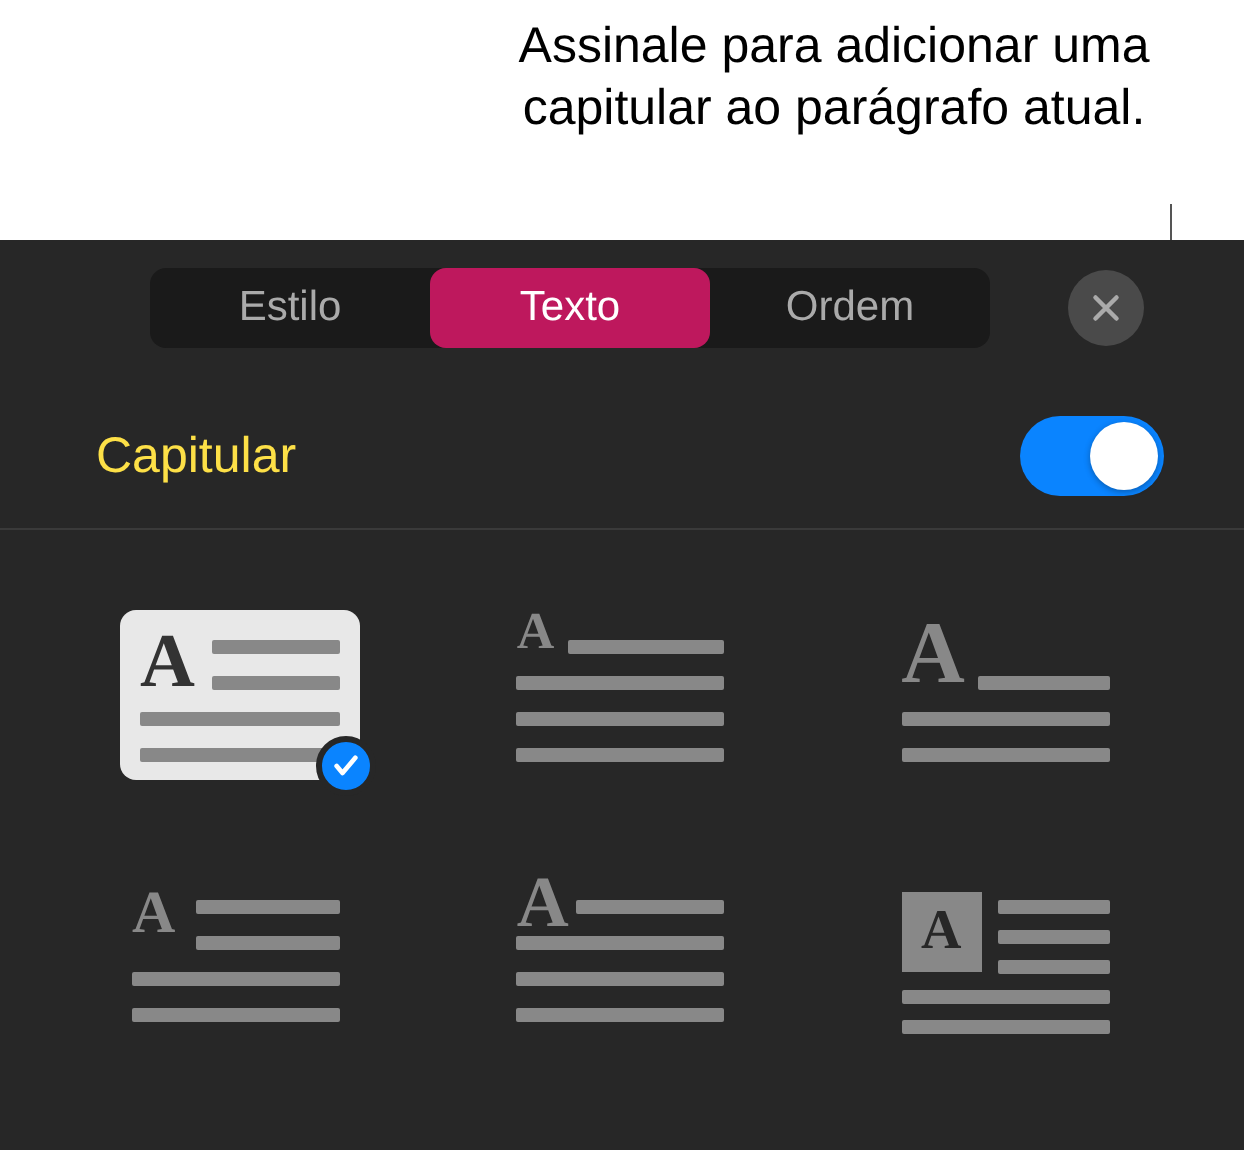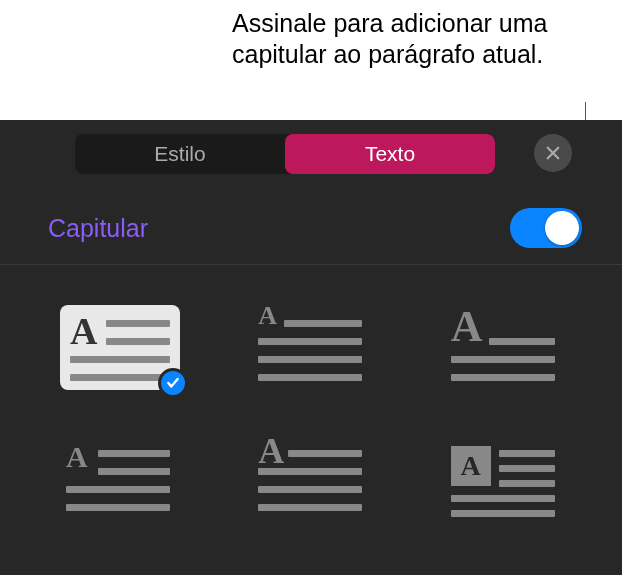--- a/index.html
+++ b/index.html
@@ -14,21 +14,21 @@
       background: #ffffff;
       font-family: -apple-system, BlinkMacSystemFont, "Segoe UI", Helvetica, Arial, sans-serif;
       position: relative;
     }
     
     .callout {
       position: absolute;
       top: 8px;
       right: 20px;
       width: 370px;
-      text-align: left;
+      text-align: center;
       font-size: 25px;
       line-height: 1.25;
       color: #000;
     }
     
     .callout-line-v {
       position: absolute;
       top: 102px;
       right: 36px;
       width: 1px;
@@ -41,20 +41,21 @@
       top: 120px;
       left: 0;
       width: 622px;
       height: 455px;
       background: #272727;
       overflow: hidden;
     }
     
     .tab-bar {
       display: flex;
+      align-items: center;
       padding: 14px 50px 14px 75px;
       gap: 16px;
     }
     
     .tab-group {
       display: flex;
       background: #1a1a1a;
       border-radius: 8px;
       overflow: hidden;
       flex: 1;
@@ -96,21 +97,21 @@
     .section {
       padding: 20px 40px 16px 48px;
       display: flex;
       align-items: center;
       justify-content: space-between;
       border-bottom: 1px solid #3a3a3a;
     }
     
     .section-title {
       font-size: 25px;
-      color: #8b5cf6;
+      color: #fde047;
       font-weight: 400;
     }
     
     .toggle {
       width: 72px;
       height: 40px;
       background: #0a84ff;
       border-radius: 20px;
       position: relative;
       cursor: pointer;
@@ -212,20 +213,21 @@
 
 <div class="callout">Assinale para adicionar uma capitular ao parágrafo atual.</div>
 <div class="callout-line-v"></div>
 
 <div class="panel">
 
   <div class="tab-bar">
     <div class="tab-group">
       <div class="tab">Estilo</div>
       <div class="tab active">Texto</div>
+      <div class="tab">Ordem</div>
     </div>
     <div class="close-btn">
       <svg viewBox="0 0 24 24">
         <path d="M5 5 L19 19 M19 5 L5 19" stroke="#aaa" stroke-width="3" stroke-linecap="round" fill="none"></path>
       </svg>
     </div>
   </div>
 
   <div class="section">
     <div class="section-title">Capitular</div>

